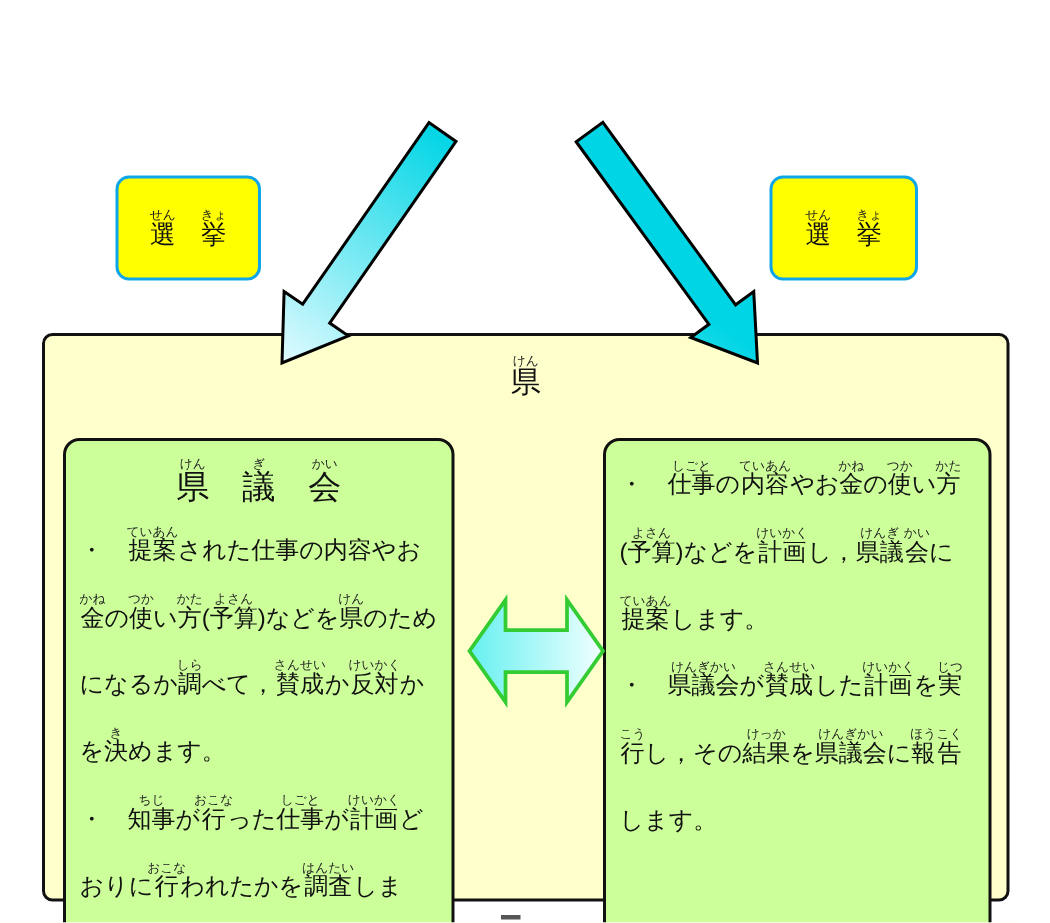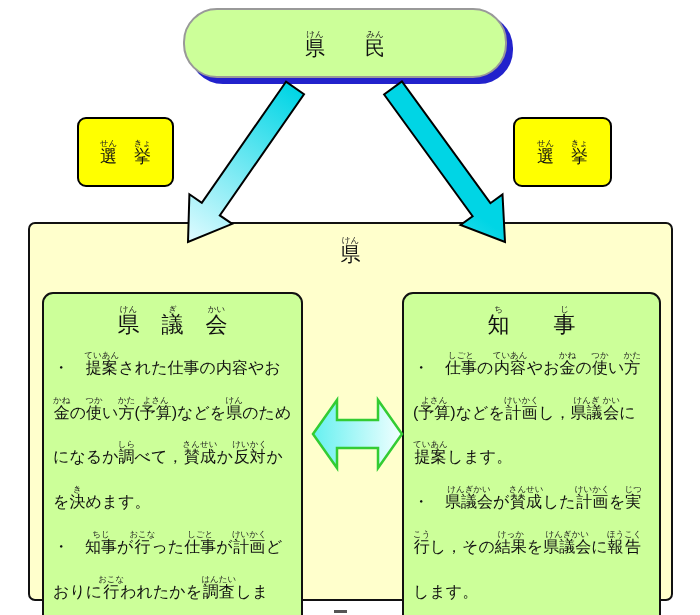--- a/index.html
+++ b/index.html
@@ -11,21 +11,21 @@
   .pill{
     position:absolute;left:183px;top:8px;width:320px;height:66px;
     background:var(--pill-fill);border:2px solid var(--pill-border);
     border-radius:34px;box-shadow:6px 6px 0 0 var(--pill-shadow);
     display:flex;align-items:center;justify-content:center;
   }
   .pill .ruby-line{font-size:20px;line-height:1;padding-top:10px;}
   
   .election{
     position:absolute;top:117px;height:66px;
-    background:var(--election-fill);border:2px solid #000000;border-radius:9px;
+    background:var(--election-fill);border:2px solid #0ea5e9;border-radius:9px;
     display:flex;align-items:center;justify-content:center;
   }
   .election.left{left:77px;width:93px;}
   .election.right{left:513px;width:95px;}
   .election .ruby-line{font-size:17px;line-height:1;padding-top:9px;}
   
   .prefecture{
     position:absolute;left:28px;top:222px;width:645px;height:379px;
     box-sizing:border-box;background:var(--prefecture-fill);
     border:2px solid var(--outline);border-radius:7px;
@@ -53,23 +53,20 @@
   .stop-x2{stop-color:var(--exchange-light);}
   .diag-arrow{fill:url(#gradL);stroke:#000;stroke-width:2;stroke-linejoin:miter;}
   
   .page-mark{position:absolute;left:334px;top:610px;width:13px;height:3px;background:#555;}
 </style>
 </head>
 <body>
 
 <div class="stage">
 
-  <div class="pill">
-    <div class="ruby-line"><ruby>県<rt>けん</rt></ruby>　　<ruby>民<rt>みん</rt></ruby></div>
-  </div>
 
   <svg class="arrows-top" viewBox="0 0 700 280" xmlns="http://www.w3.org/2000/svg" aria-hidden="true">
     <defs>
       <linearGradient id="gradL" gradientUnits="userSpaceOnUse" x1="295" y1="88" x2="188" y2="242">
         <stop offset="0" class="stop-a1"></stop>
           <stop offset="1" class="stop-a2"></stop>
       </linearGradient>
       <linearGradient id="gradR" gradientUnits="userSpaceOnUse" x1="393" y1="88" x2="505" y2="242">
         <stop offset="0" class="stop-a1"></stop>
           <stop offset="1" class="stop-a2"></stop>
@@ -90,21 +87,20 @@
     <div class="pref-label"><ruby>県<rt>けん</rt></ruby></div>
   </div>
 
   <div class="dept assembly">
     <div class="dept-title"><ruby>県<rt>けん</rt></ruby>　<ruby>議<rt>ぎ</rt></ruby>　<ruby>会<rt>かい</rt></ruby></div>
     <p class="bullet">・　<ruby>提案<rt>ていあん</rt></ruby>された仕事の内容やお<ruby>金<rt>かね</rt></ruby>の<ruby>使<rt>つか</rt></ruby>い<ruby>方<rt>かた</rt></ruby>(<ruby>予算<rt>よさん</rt></ruby>)などを<ruby>県<rt>けん</rt></ruby>のためになるか<ruby>調<rt>しら</rt></ruby>べて，<ruby>賛成<rt>さんせい</rt></ruby>か<ruby>反対<rt>けいかく</rt></ruby>かを<ruby>決<rt>き</rt></ruby>めます。</p>
     <p class="bullet">・　<ruby>知事<rt>ちじ</rt></ruby>が<ruby>行<rt>おこな</rt></ruby>った<ruby>仕事<rt>しごと</rt></ruby>が<ruby>計画<rt>けいかく</rt></ruby>どおりに<ruby>行<rt>おこな</rt></ruby>われたかを<ruby>調査<rt>はんたい</rt></ruby>します。</p>
   </div>
 
   <div class="dept governor">
-    <div class="dept-title"><ruby>知<rt>ち</rt></ruby>　　<ruby>事<rt>じ</rt></ruby></div>
     <p class="bullet">・　<ruby>仕事<rt>しごと</rt></ruby>の<ruby>内容<rt>ていあん</rt></ruby>やお<ruby>金<rt>かね</rt></ruby>の<ruby>使<rt>つか</rt></ruby>い<ruby>方<rt>かた</rt></ruby>(<ruby>予算<rt>よさん</rt></ruby>)などを<ruby>計画<rt>けいかく</rt></ruby>し，<ruby>県議<rt>けんぎ</rt></ruby><ruby>会<rt>かい</rt></ruby>に<ruby>提案<rt>ていあん</rt></ruby>します。</p>
     <p class="bullet">・　<ruby>県議会<rt>けんぎかい</rt></ruby>が<ruby>賛成<rt>さんせい</rt></ruby>した<ruby>計画<rt>けいかく</rt></ruby>を<ruby>実<rt>じつ</rt></ruby><ruby>行<rt>こう</rt></ruby>し，その<ruby>結果<rt>けっか</rt></ruby>を<ruby>県議会<rt>けんぎかい</rt></ruby>に<ruby>報<rt>ほう</rt></ruby><ruby>告<rt>こく</rt></ruby>します。</p>
   </div>
 
   <svg class="double-arrow" viewBox="0 0 110 90" xmlns="http://www.w3.org/2000/svg" aria-hidden="true">
     <defs>
       <linearGradient id="gradX" gradientUnits="userSpaceOnUse" x1="13" y1="44" x2="102" y2="44">
         <stop offset="0" class="stop-x1"></stop>
           <stop offset="1" class="stop-x2"></stop>
       </linearGradient>

